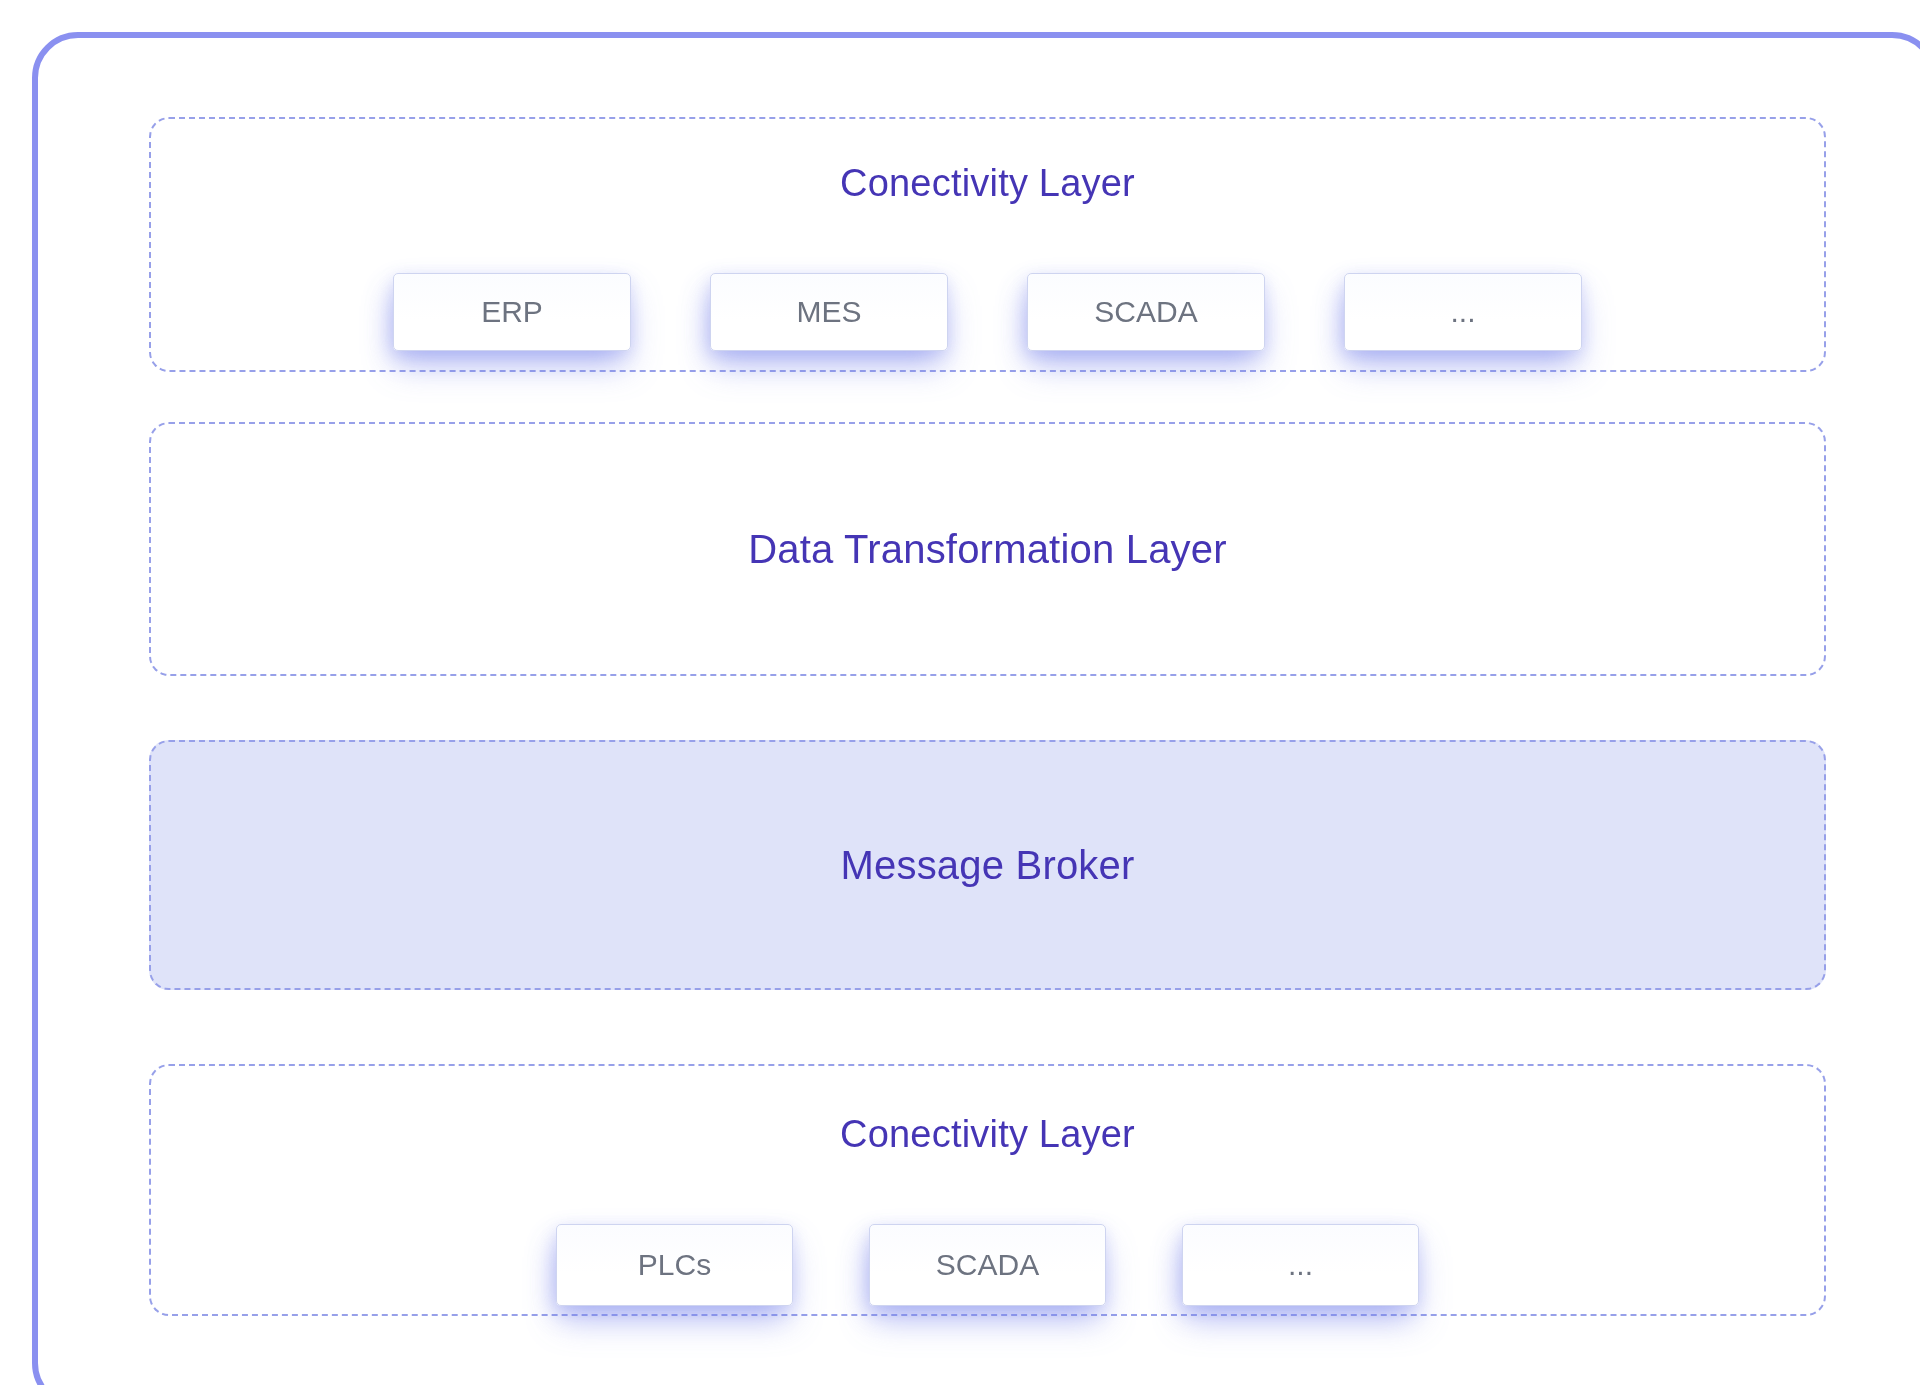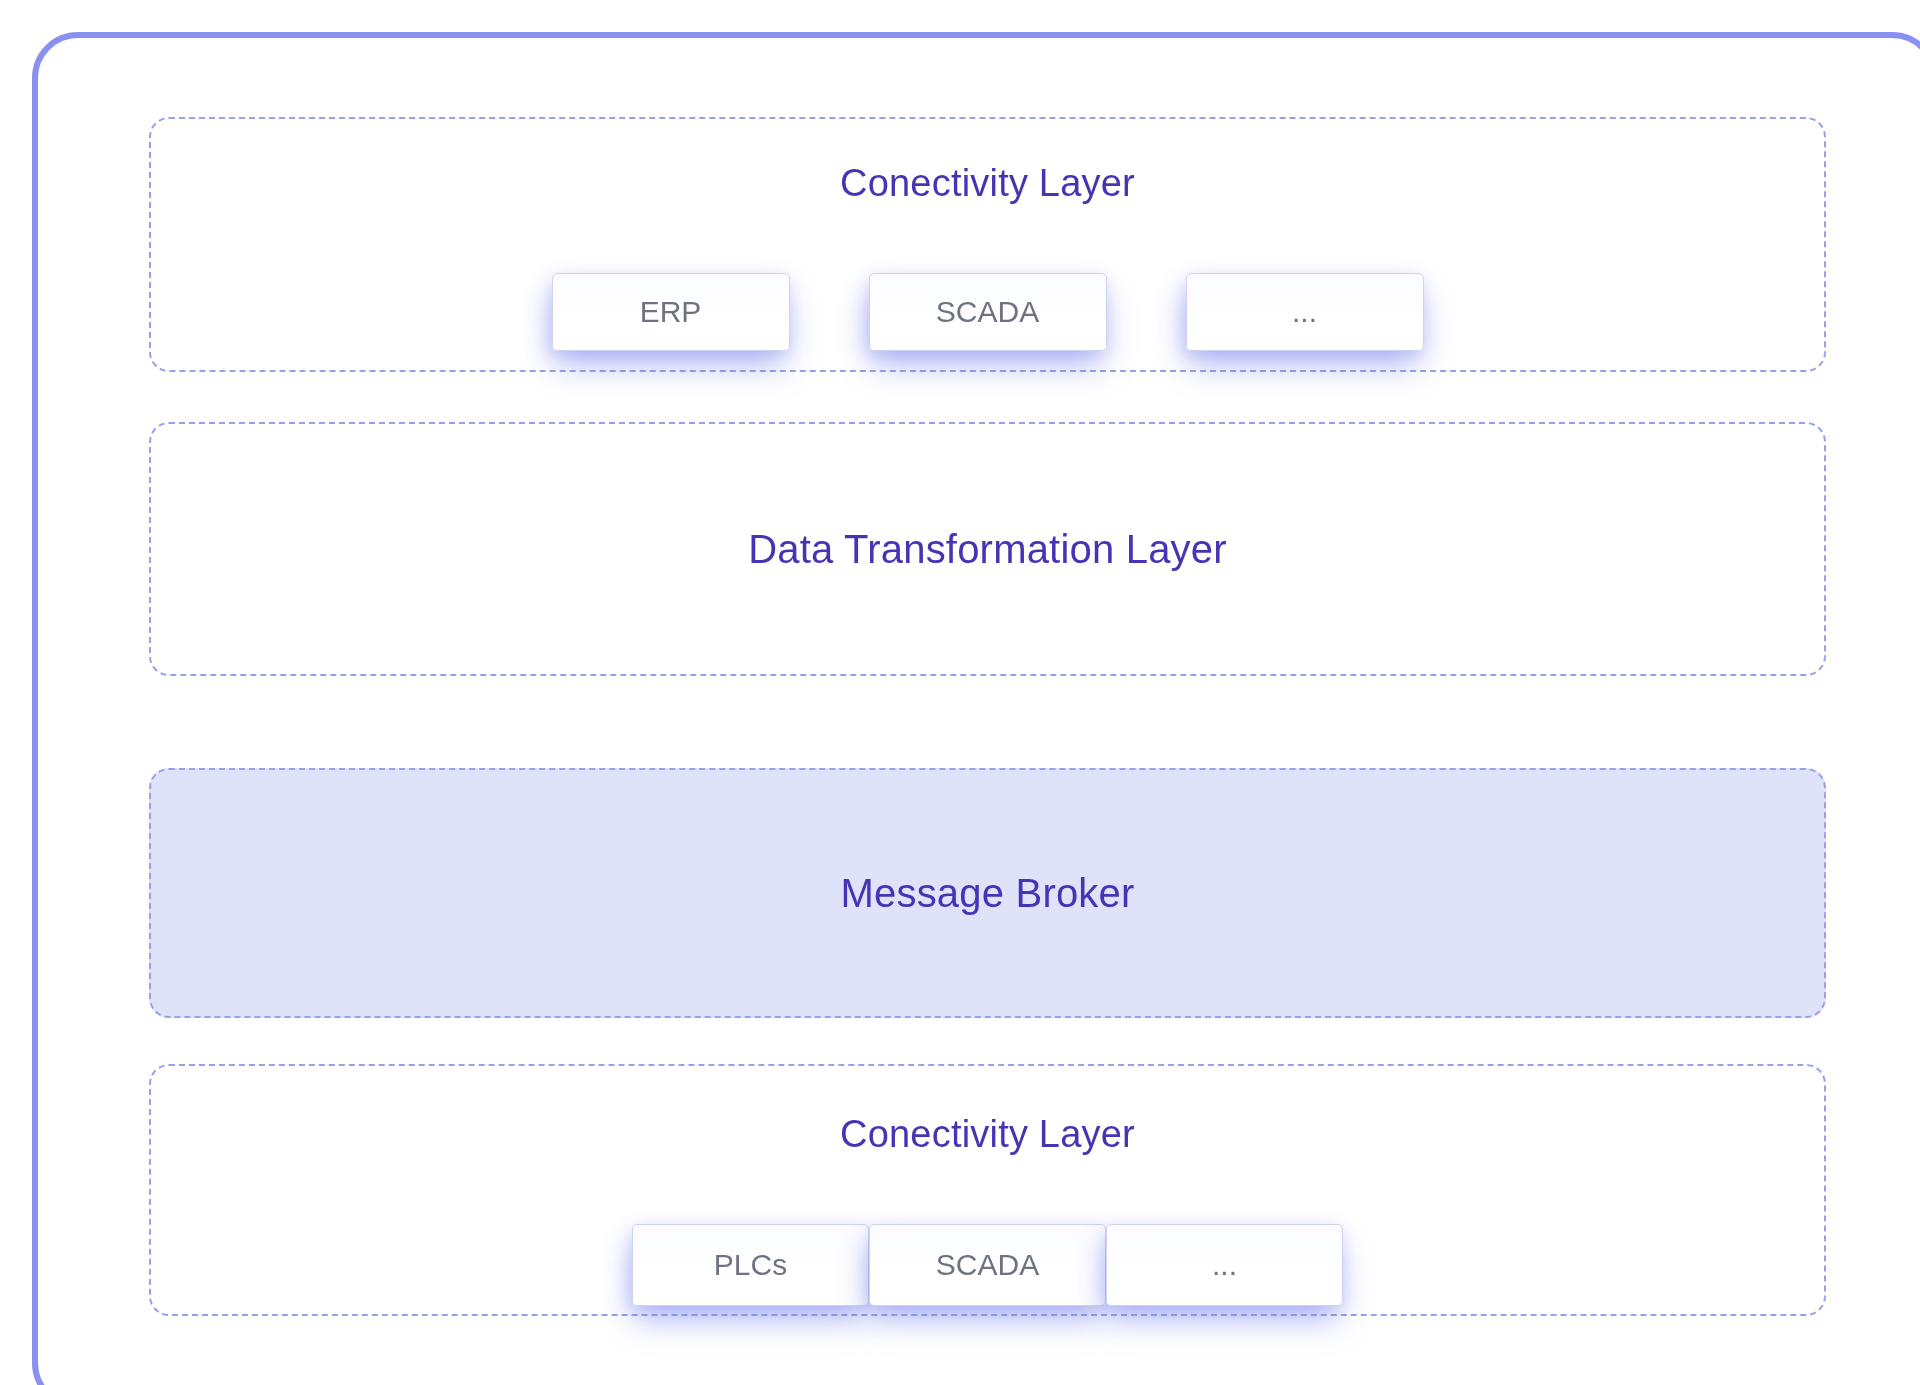--- a/index.html
+++ b/index.html
@@ -36,33 +36,33 @@
     flex-direction: column;
     align-items: center;
   }
   .layer-title {
     color: #4535b5;
     font-weight: 500;
     letter-spacing: 0.2px;
   }
   .layer-1 { top: 79px;  height: 255px; padding-top: 28px; }
   .layer-2 { top: 384px; height: 254px; justify-content: center; }
-  .layer-3 { top: 730px; height: 250px; justify-content: center; background: #dfe3f9; }
+  .layer-3 { top: 702px; height: 250px; justify-content: center; background: #dfe3f9; }
   .layer-4 { top: 1026px; height: 252px; padding-top: 32px; }
 
   .layer-1 .layer-title, .layer-4 .layer-title { font-size: 38px; line-height: 48px; }
   .layer-2 .layer-title, .layer-3 .layer-title { font-size: 40px; line-height: 50px; }
 
   .node-row {
     display: flex;
     justify-content: center;
     align-items: center;
   }
   .layer-1 .node-row { margin-top: 42px; gap: 79px; }
-  .layer-4 .node-row { margin-top: 42px; }
+  .layer-4 .node-row { margin-top: 42px; gap: 76px; }
 
   .node {
     background: linear-gradient(180deg, #fbfcff 0%, #ffffff 60%);
     border: 1px solid #ced4f0;
     border-radius: 5px;
     display: flex;
     align-items: center;
     justify-content: center;
     font-size: 30px;
     color: #6d7380;
@@ -78,20 +78,23 @@
 <body>
 
 <div class="canvas">
   <div class="frame">
 
     <section class="layer layer-1">
       <div class="layer-title">Conectivity Layer</div>
       <div class="node-row">
         <div class="node">
           <span>ERP</span>
+        </div>
+        <div class="node">
+          <span>MES</span>
         </div>
         <div class="node">
           <span>SCADA</span>
         </div>
         <div class="node">
           <span>...</span>
         </div>
       </div>
     </section>
 

